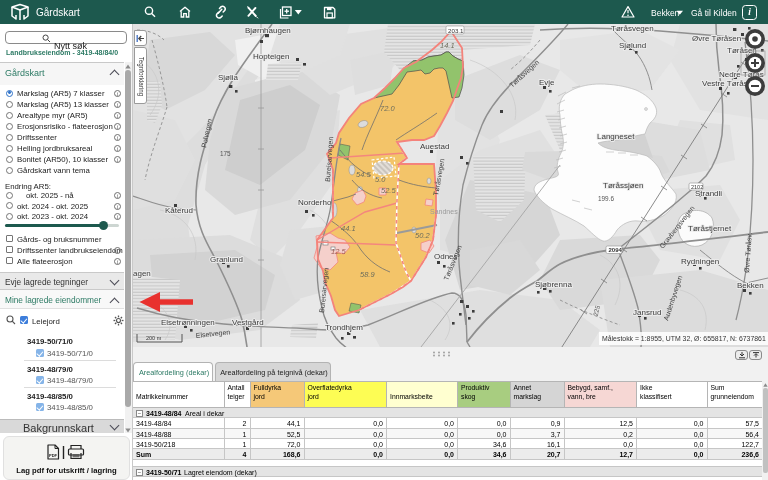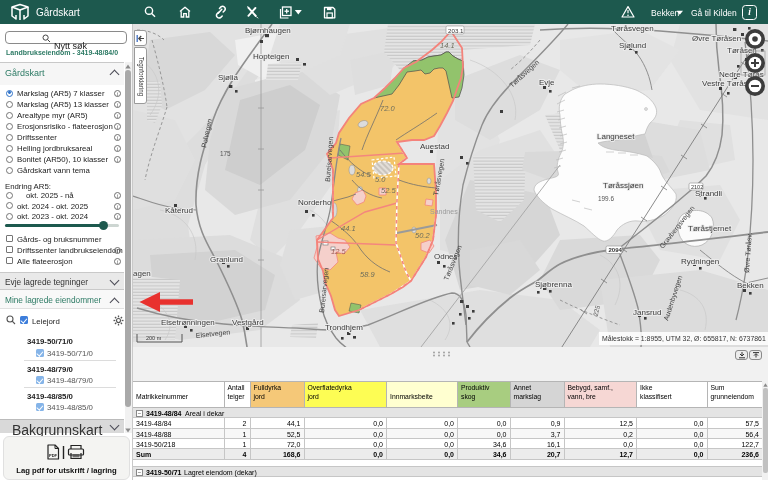--- a/index.html
+++ b/index.html
@@ -570,21 +570,21 @@
     <div class="divline" style="top:335.5px;"></div>
     <div class="sb-txt" style="left:27px; top:341px; font-weight:bold;">3419-48/79/0</div>
     <div class="bluecb lt" style="left:36px; top:352px;"></div>
     <div class="sb-txt" style="left:47px; top:352px; color:#555;">3419-48/79/0</div>
     <div class="divline" style="top:362.5px;"></div>
     <div class="sb-txt" style="left:27px; top:368px; font-weight:bold;">3419-48/85/0</div>
     <div class="bluecb lt" style="left:36px; top:379px;"></div>
     <div class="sb-txt" style="left:47px; top:379px; color:#555;">3419-48/85/0</div>
 
     <div class="secbar" style="top:395px; height:14px; background:#d9d9d9; border-top:1px solid #bbb;"></div>
-    <div class="sb-txt" style="left:12px; top:398px; font-size:14px; color:#333;">Bakgrunnskart</div>
+    <div class="sb-txt" style="left:23px; top:398px; font-size:11px; color:#333;">Bakgrunnskart</div>
     <div class="chev down" style="left:111px; top:398px;"></div>
 
     <div class="abs" style="left:3px; top:412px; width:127px; height:44px; background:#f4f4f2; border:1px solid #e0e0e0; border-radius:6px;"></div>
     <svg style="position:absolute; left:46px; top:419px;" width="40" height="18" viewBox="0 0 40 18">
       <path d="M2,2 L9,2 L12.5,5.5 L12.5,16 L2,16 Z" fill="none" stroke="#222" stroke-width="1.2" stroke-linejoin="round"></path>
       <path d="M9,2 L9,5.5 L12.5,5.5" fill="none" stroke="#222" stroke-width="1"></path>
       <text x="3" y="14" font-size="4" font-weight="bold" fill="#222">PDF</text>
       <line x1="17.5" y1="3" x2="17.5" y2="16" stroke="#222" stroke-width="1.4"></line>
       <g fill="none" stroke="#222" stroke-width="1.2">
         <path d="M25,6 L25,2.5 L35,2.5 L35,6"></path>
@@ -633,20 +633,26 @@
     <svg style="position:absolute; left:605px; top:5px;" width="8" height="7" viewBox="0 0 8 7">
       <path d="M4,0 L4,3.6 M2,2 L4,4 L6,2" fill="none" stroke="#333" stroke-width="1"></path>
       <line x1="1" y1="5.8" x2="7" y2="5.8" stroke="#333" stroke-width="1"></line>
     </svg>
     <div class="abs" style="left:616px; top:3px; width:13px; height:10px; background:#ececec; border:1px solid #8a8a8a; border-radius:3px;"></div>
     <svg style="position:absolute; left:619px; top:5px;" width="8" height="7" viewBox="0 0 8 7">
       <path d="M4,5.5 L4,2 M2,3.6 L4,1.6 L6,3.6" fill="none" stroke="#333" stroke-width="1"></path>
       <line x1="1" y1="0.6" x2="7" y2="0.6" stroke="#333" stroke-width="1"></line>
     </svg>
 
+    <div class="abs" style="left:0; top:15px; width:80px; height:19px; background:#fff; border:1px solid #b3b3b3; border-bottom:none; border-radius:4px 4px 0 0; z-index:2;">
+      <div style="position:absolute; left:0; top:5px; width:80px; text-align:center; font-size:7.3px; color:#2c7a64;">Arealfordeling (dekar)</div>
+    </div>
+    <div class="abs" style="left:82px; top:15px; width:116px; height:19px; background:#d6d6d6; border:1px solid #b3b3b3; border-bottom:none; border-radius:4px 4px 0 0;">
+      <div style="position:absolute; left:0; top:5px; width:116px; text-align:center; font-size:7.3px; color:#222;">Arealfordeling på teignivå (dekar)</div>
+    </div>
 
     <div class="abs" style="left:0; top:34px; width:629px; height:27px; background:#fff;">
       <div class="cell hdr" style="left:0; top:0; width:91.5px; height:27px;"><br>Matrikkelnummer</div>
       <div class="cell hdr" style="left:91.5px; top:0; width:26px; height:27px;">Antall<br>teiger</div>
       <div class="cell hdr" style="left:117.5px; top:0; width:54px; height:27px; background:#f5c878;">Fulldyrka<br>jord</div>
       <div class="cell hdr" style="left:171.5px; top:0; width:82.5px; height:27px; background:#fdfd54;">Overflatedyrka<br>jord</div>
       <div class="cell hdr" style="left:254px; top:0; width:71px; height:27px; background:#ffffd0;"><br>Innmarksbeite</div>
       <div class="cell hdr" style="left:325px; top:0; width:52.5px; height:27px; background:#a8cd80;">Produktiv<br>skog</div>
       <div class="cell hdr" style="left:377.5px; top:0; width:54px; height:27px; background:#d5d5d5;">Annet<br>markslag</div>
       <div class="cell hdr" style="left:431.5px; top:0; width:72.5px; height:27px; background:#f6d7d4;">Bebygd, samf.,<br>vann, bre</div>

